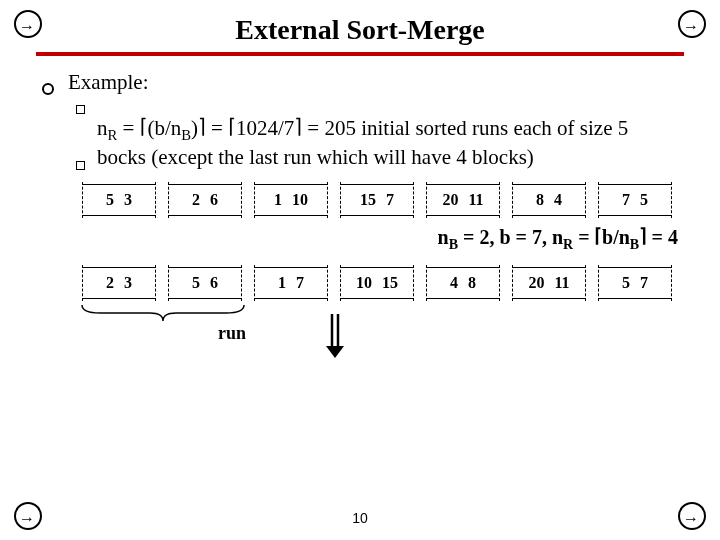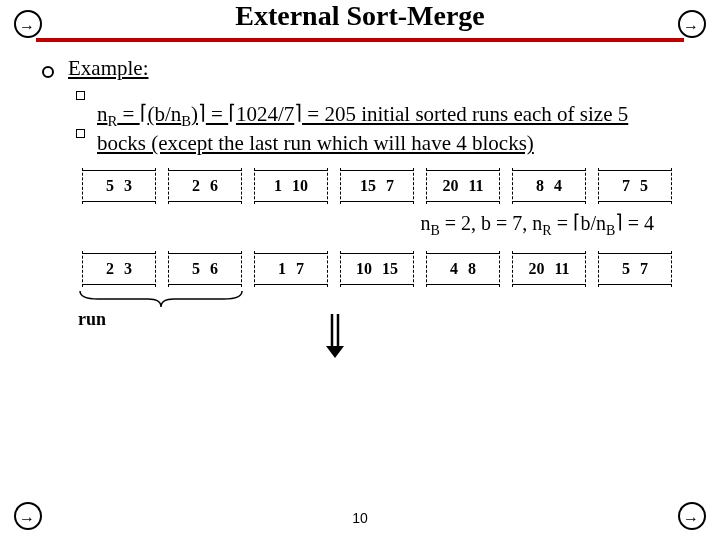--- a/index.html
+++ b/index.html
@@ -32,31 +32,32 @@
   }
   .corner-tl { top: 10px; left: 14px; }
   .corner-tr { top: 10px; right: 14px; }
   .corner-bl { bottom: 10px; left: 14px; }
   .corner-br { bottom: 10px; right: 14px; }
 
   .title {
     text-align: center;
     font-size: 28px;
     font-weight: bold;
+    padding-top: 14px;
     padding-bottom: 6px;
   }
   .red-rule {
     margin: 0 36px 14px 36px;
     border: none;
     border-top: 4px solid #c00000;
   }
 
   .content { padding: 0 40px 0 36px; }
 
-  .bullet-row { display: flex; align-items: center; margin-bottom: 2px; text-decoration: underline; }
+  .bullet-row { display: flex; align-items: flex-end; margin-bottom: 2px; }
   .bullet-circle {
     width: 12px; height: 12px; border: 2px solid #000; border-radius: 50%;
     margin: 6px 14px 0 6px; flex-shrink: 0;
   }
   .bullet-square {
     width: 9px; height: 9px; border: 1.5px solid #000;
     margin: 8px 12px 0 40px; flex-shrink: 0;
   }
   .body-text { font-size: 21px; line-height: 1.2; }
 
@@ -87,34 +88,35 @@
     bottom: -3px;
     width: 0;
     border-left: 1px dashed #000;
   }
   .block::before { left: 0; }
   .block::after  { right: 0; }
 
   .equation-row {
     text-align: right;
     font-size: 20px;
-    margin: 10px 26px 6px 0;
+    margin: 10px 2px 6px 0;
+    font-weight: bold;
   }
 
   .arrow-down {
     position: absolute;
     left: 324px;
     top: 312px;
   }
   .arrow-down svg { display: block; }
 
   .brace-wrap {
     margin: 4px 0 0 42px;
     width: 168px;
-    text-align: left;
+    text-align: right;
   }
   .brace-svg { width: 166px; height: 18px; }
   .run-label { font-size: 18px; font-weight: bold; margin-top: -2px; }
 
   .page-num {
     position: absolute;
     bottom: 14px;
     left: 0; right: 0;
     text-align: center;
     font-size: 14px;

